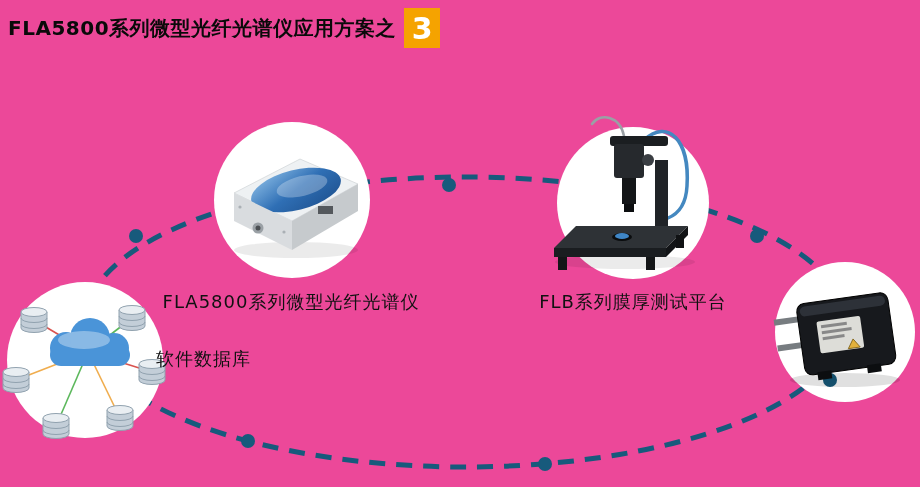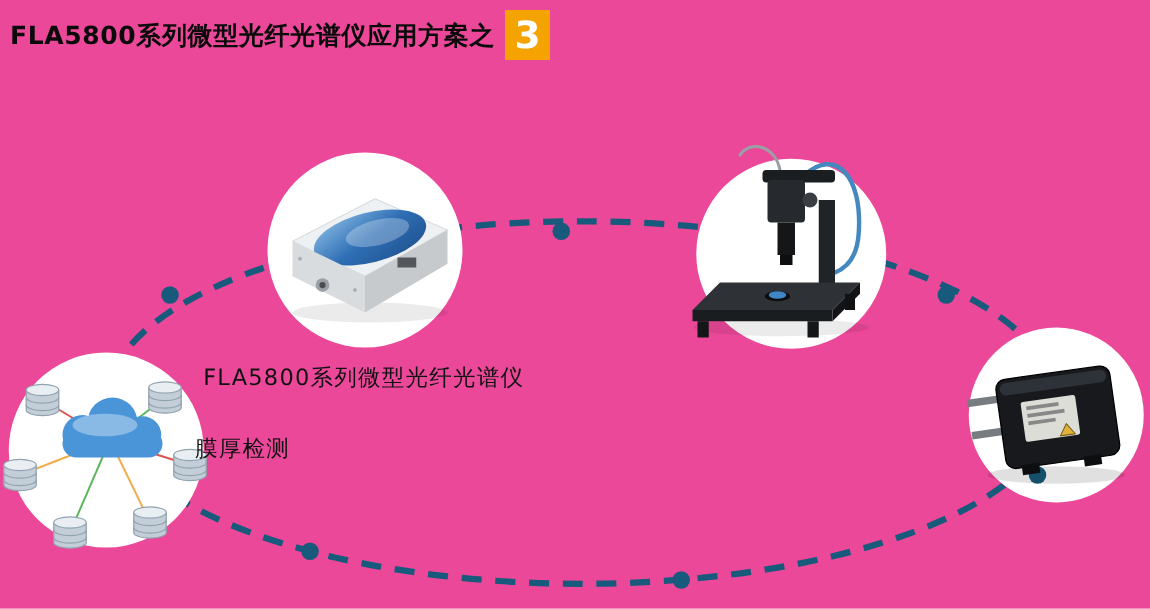--- a/index.html
+++ b/index.html
@@ -138,15 +138,16 @@
       </g>
     </g>
   </svg>
 
   <div class="hdr">
     <span class="hdr-title">FLA5800系列微型光纤光谱仪应用方案之</span>
     <span class="hdr-badge">3</span>
   </div>
 
   <div class="node-label lbl-spectrometer">FLA5800系列微型光纤光谱仪</div>
-  <div class="node-label lbl-database">膜厚检测</div>
+  <div class="node-label lbl-platform">FLB系列膜厚测试平台</div>
+  <div class="node-label lbl-database">软件数据库</div>
 
 </div>
 
 </body></html>

